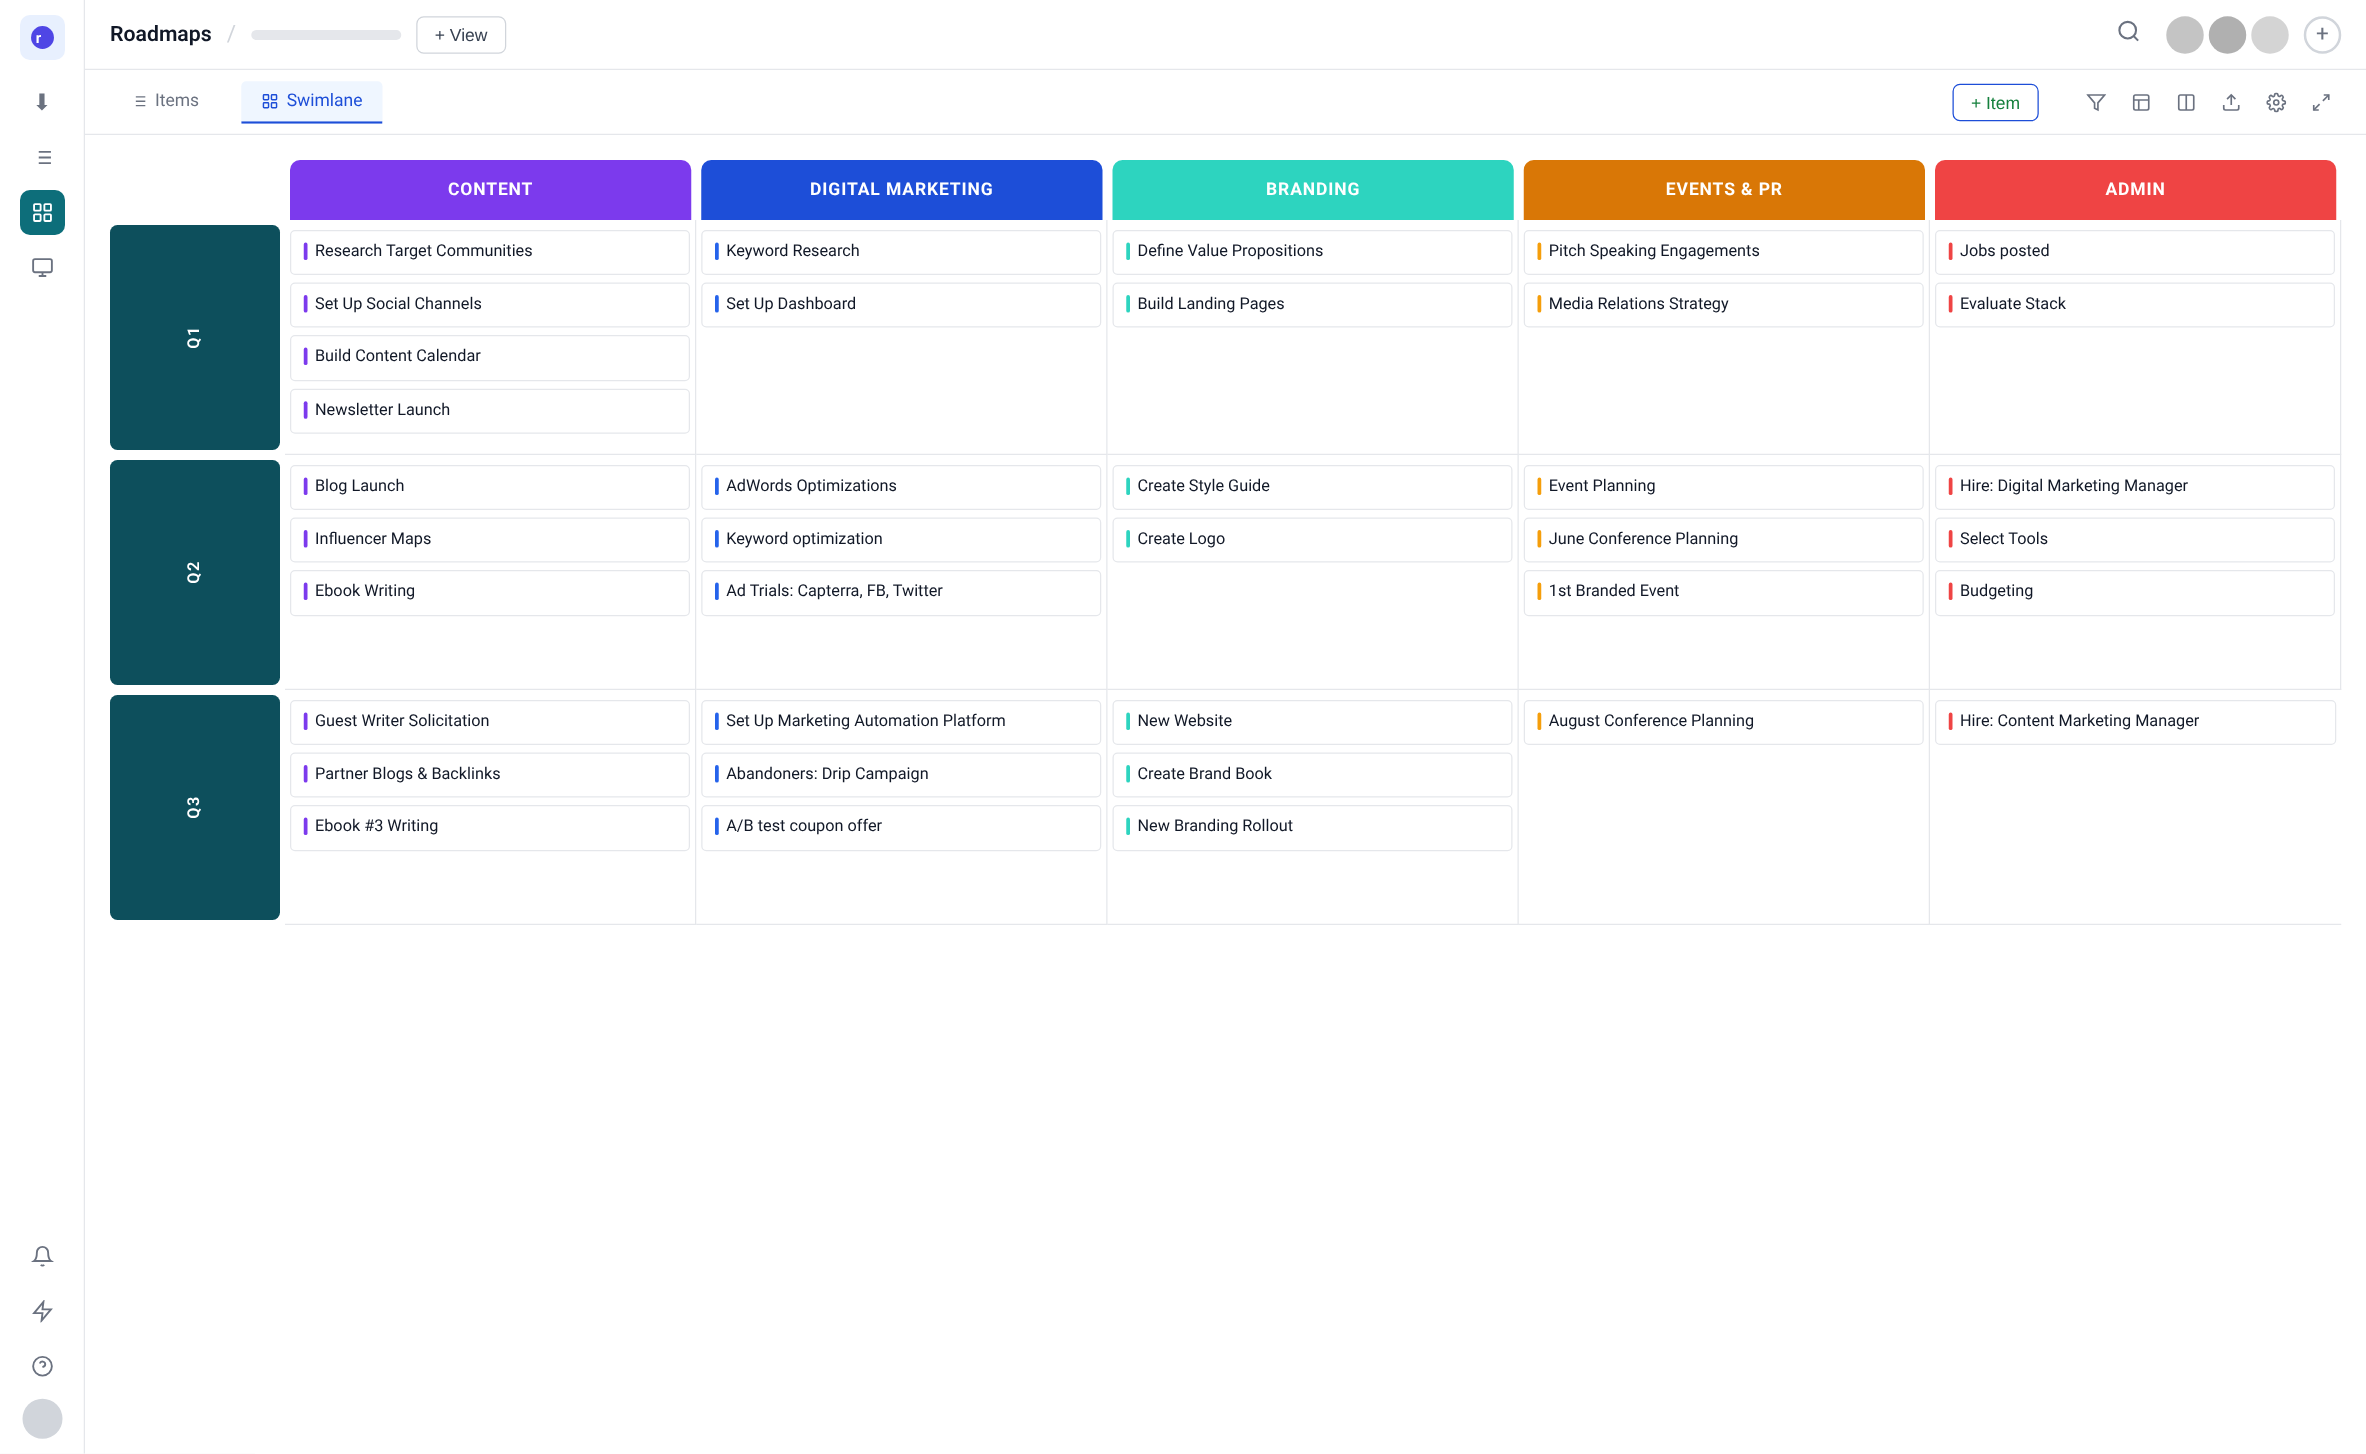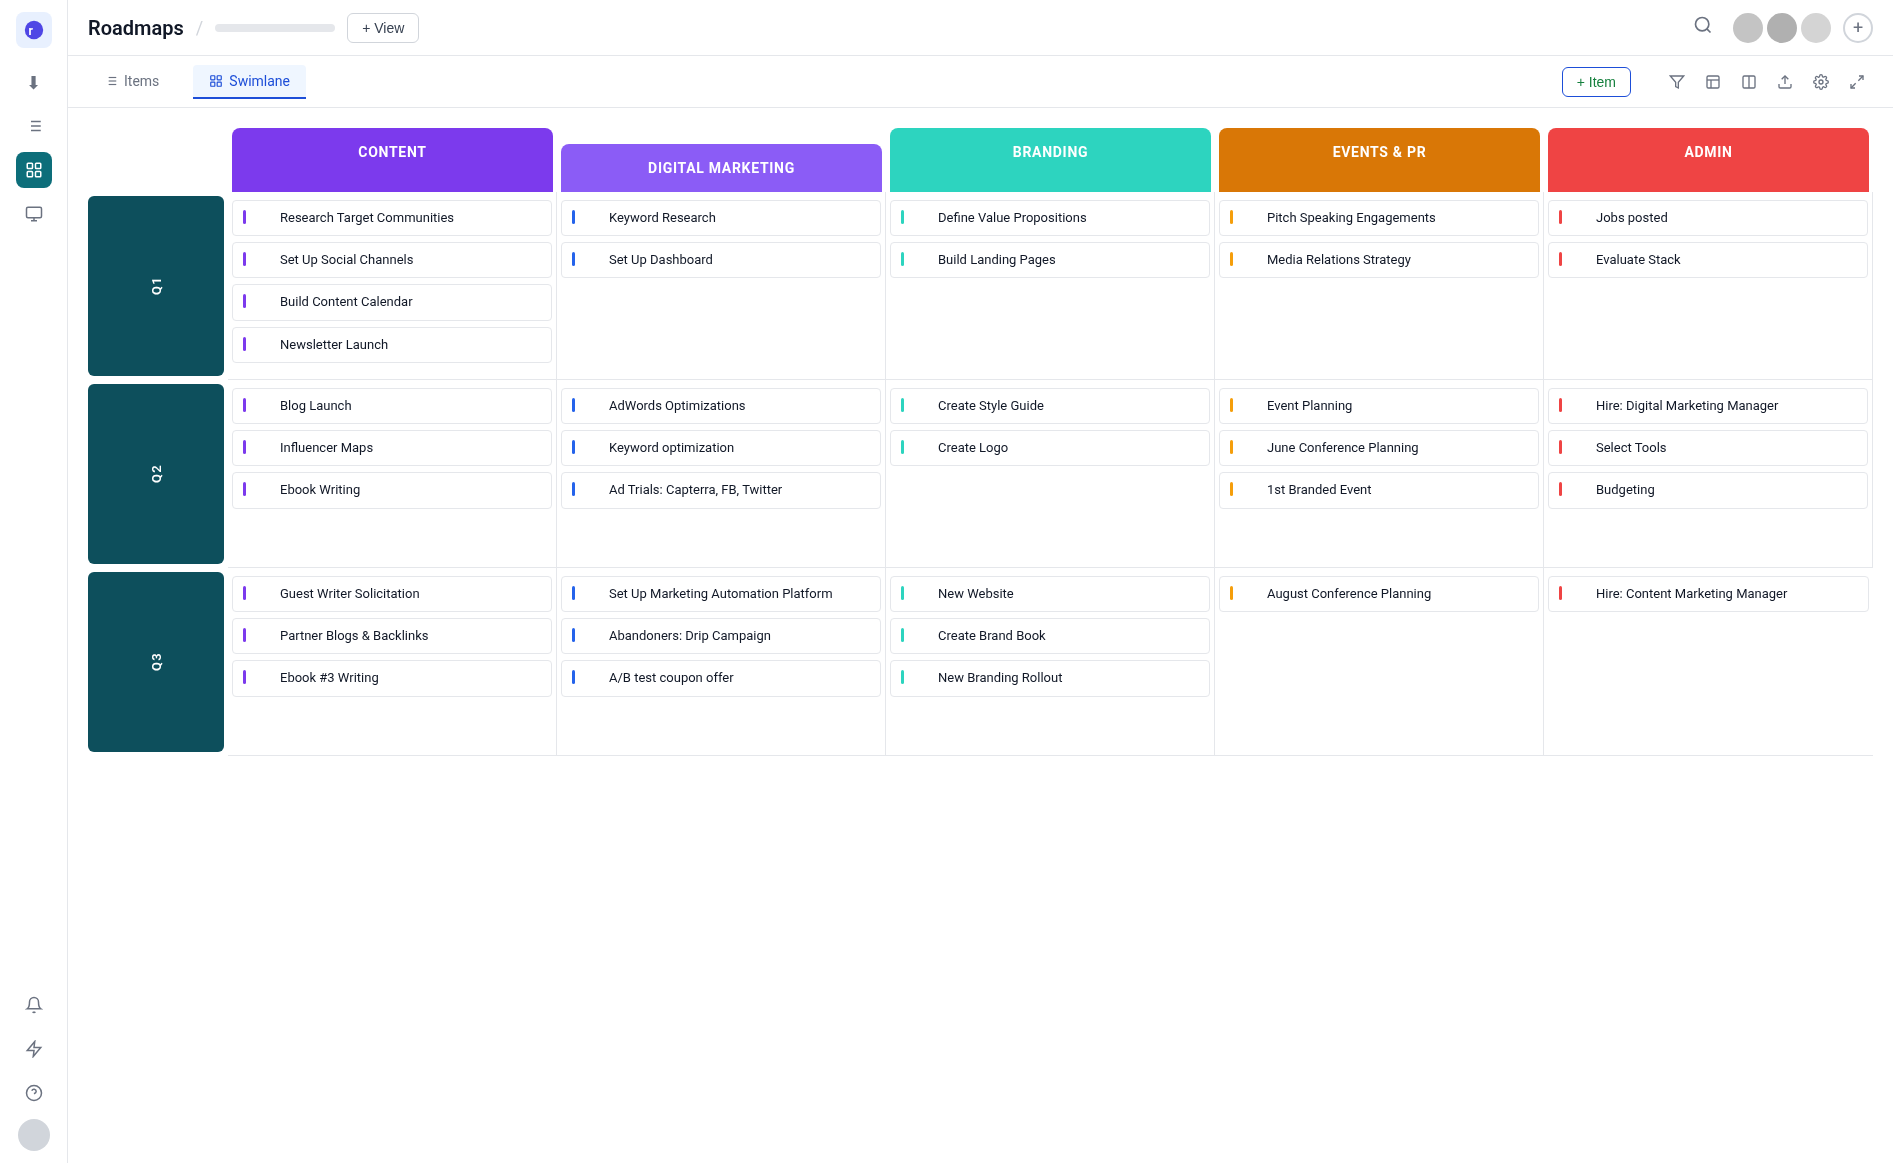--- a/index.html
+++ b/index.html
@@ -55,21 +55,21 @@
       display: flex;
       align-items: center;
       padding: 0 20px;
       height: 56px;
       border-bottom: 1px solid #e5e7eb;
       background: #fff;
       gap: 12px;
       flex-shrink: 0;
     }
     .topbar-title {
-      font-size: 20px;
+      font-size: 17px;
       font-weight: 600;
       color: #111827;
     }
     .topbar-sep { color: #d1d5db; font-size: 18px; }
     .topbar-breadcrumb {
       height: 8px;
       width: 120px;
       background: #e5e7eb;
       border-radius: 4px;
     }
@@ -204,25 +204,25 @@
     }
     .card-accent {
       width: 3px;
       min-height: 14px;
       height: 100%;
       border-radius: 2px;
       flex-shrink: 0;
       margin-top: 1px;
       align-self: stretch;
     }
-    .card-text { line-height: 1.4; margin-left: 28px; }
+    .card-text { line-height: 1.4; }
 
     
     .bg-content { background: #7c3aed; }
-    .bg-digital { background: #8b5cf6; margin-top: 16px; }
+    .bg-digital { background: #1d4ed8; }
     .bg-branding { background: #2dd4bf; }
     .bg-events { background: #d97706; }
     .bg-admin { background: #ef4444; }
   </style>
 </head>
 <body>
 
 <nav class="sidebar">
   <div class="sidebar-logo">
     <svg viewBox="0 0 24 24" fill="none">

